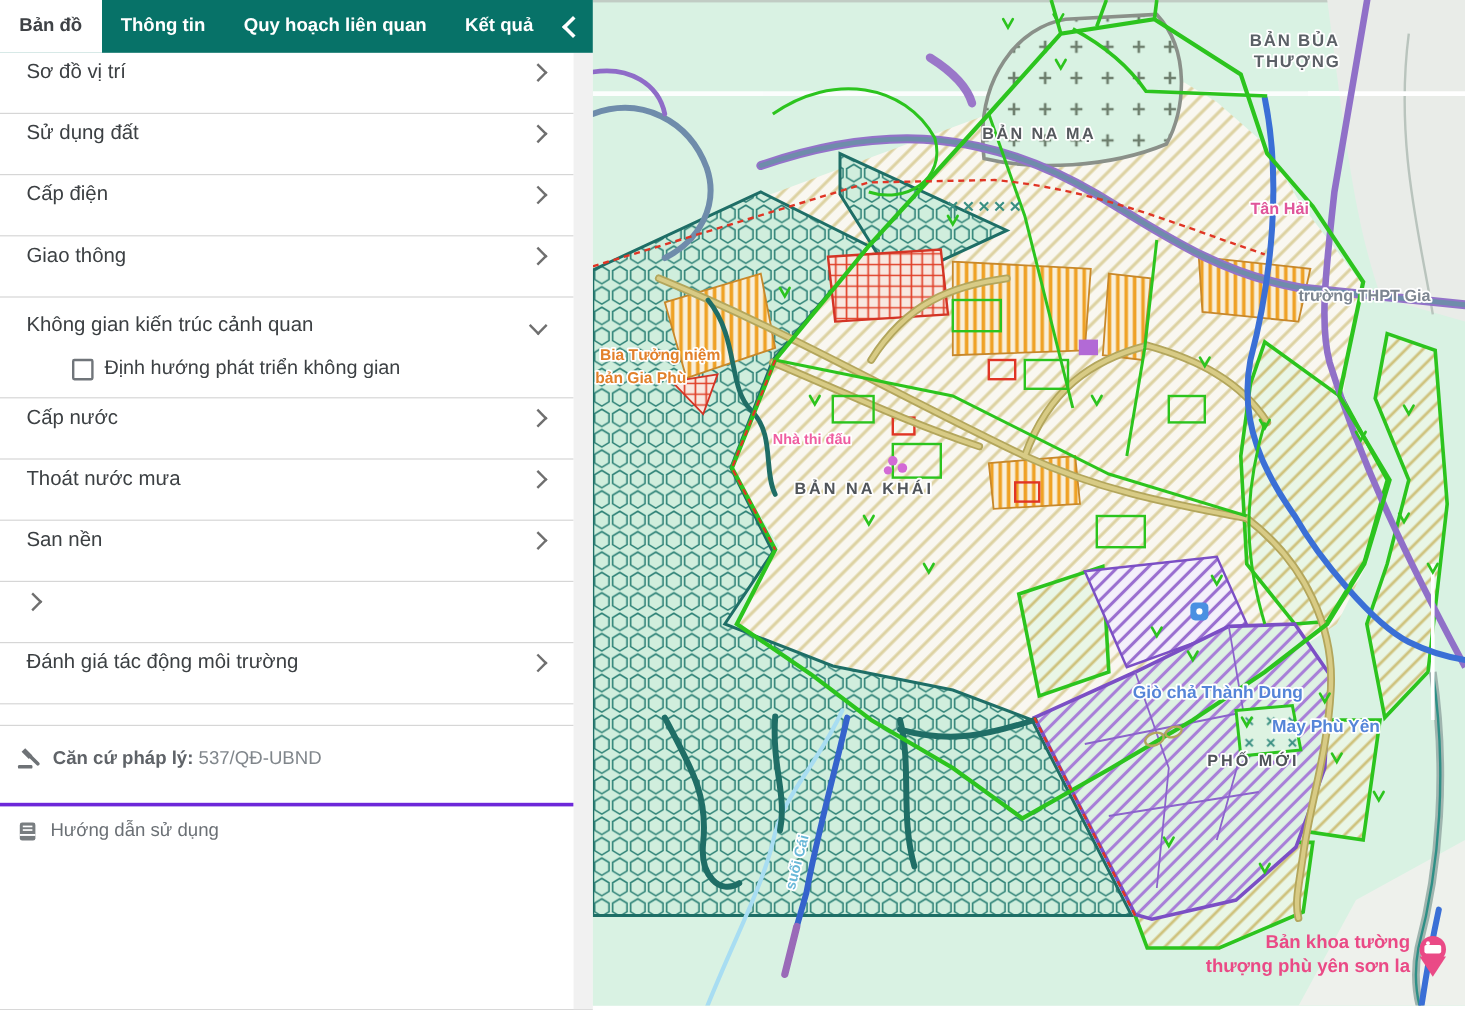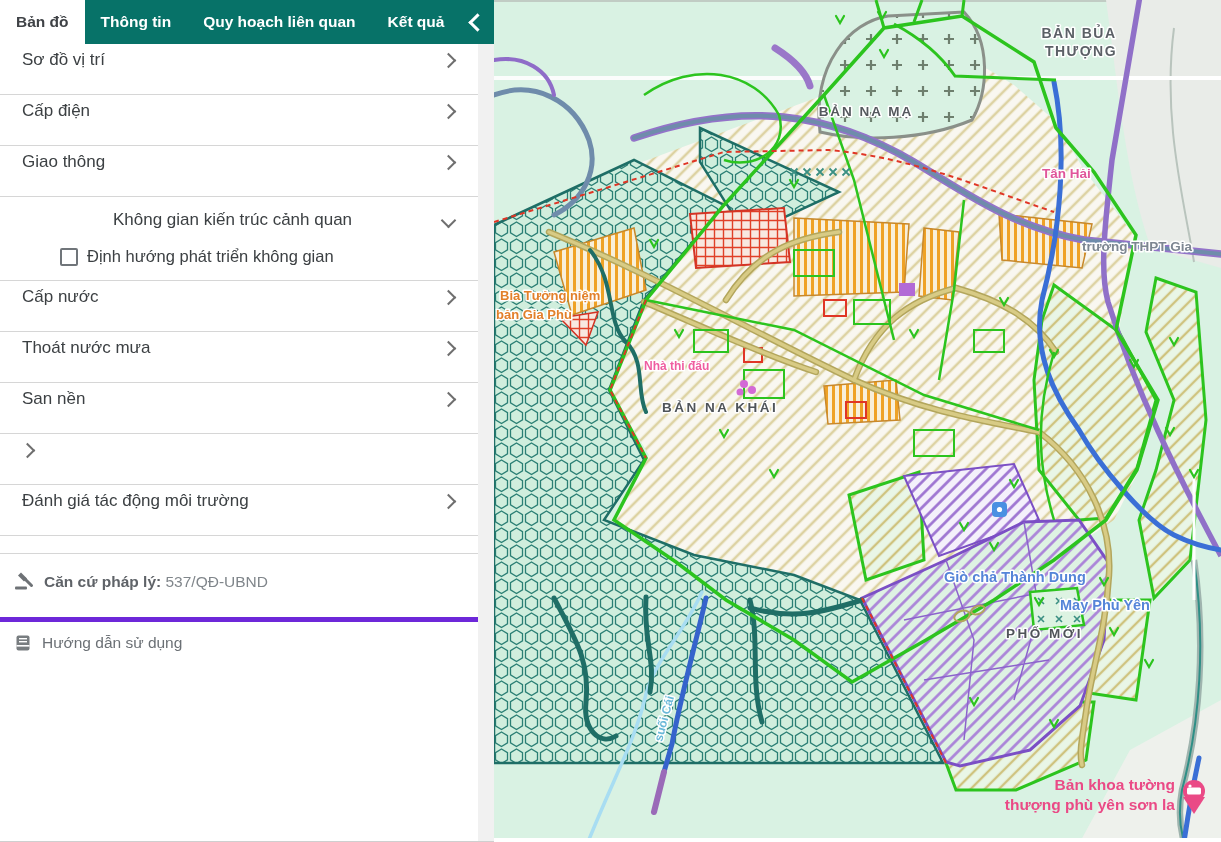--- a/index.html
+++ b/index.html
@@ -16,31 +16,31 @@
   .chev.down{transform:rotate(45deg);}
   .chev.left-white{border:none;border-left:3px solid #fff;border-bottom:3px solid #fff;width:10px;height:10px;transform:rotate(45deg);}
 
   
   .sidebar{position:absolute;left:0;top:44px;width:494px;bottom:0;background:#fff;border-bottom:1px solid #cfcfcf;box-sizing:border-box;}
   .scrolltrack{position:absolute;right:0;top:0;bottom:0;width:16px;background:#f1f1f1;}
   .menu{width:478px;}
   .menu-item{height:51px;border-bottom:1px solid #d6d6d6;display:flex;align-items:center;padding:0 24px 18px 22px;box-sizing:border-box;cursor:pointer;}
   .menu-item .lbl{flex:1;font-size:17px;color:#3c4043;}
   .menu-group{border-bottom:1px solid #d6d6d6;padding-bottom:10px;}
-  .menu-group .head{height:46px;display:flex;align-items:center;padding:0 24px 0 22px;cursor:pointer;text-align:center;}
+  .menu-group .head{height:46px;display:flex;align-items:center;padding:0 24px 0 22px;cursor:pointer;}
   .menu-group .head .lbl{flex:1;font-size:17px;color:#3c4043;}
   .sub-item{display:flex;align-items:center;padding:4px 24px 4px 60px;cursor:pointer;}
   .checkbox{width:14px;height:14px;border:2px solid #70757a;border-radius:2px;margin-right:9px;flex:0 0 auto;background:#fff;}
   .sub-item .lbl{font-size:16.5px;color:#3c4043;}
 
   .meta{width:478px;border-top:1px solid #d6d6d6;margin-top:17px;font-size:15.5px;color:#80868b;}
   .meta-row{display:flex;padding:15px 18px 6px 14px;line-height:25px;}
   .meta-row .micon{flex:0 0 auto;margin-right:10px;margin-top:2px;}
   .meta b{color:#5f6368;font-weight:700;}
-  .guide-row{border-top:5px solid #6d28d9;margin-top:14px;display:flex;align-items:center;padding:12px 14px;color:#6b7075;font-size:15.5px;}
+  .guide-row{border-top:3px solid #6d28d9;margin-top:14px;display:flex;align-items:center;padding:12px 14px;color:#6b7075;font-size:15.5px;}
   .guide-row .micon{margin-right:10px;display:flex;align-items:center;}
 
   
   .map{position:absolute;left:494px;top:0;width:727px;height:838px;overflow:hidden;background:#d9f2e3;}
   .map svg{display:block;}
   text{font-family:"Liberation Sans","DejaVu Sans",sans-serif;}
   .halo{paint-order:stroke;stroke:#ffffff;stroke-width:3px;stroke-linejoin:round;}
 </style>
 </head>
 <body>
@@ -55,20 +55,24 @@
     <div class="topbar-spacer"></div>
     <div class="collapse-btn">
       <span class="chev left-white"></span>
     </div>
   </div>
 
   <div class="sidebar">
     <div class="menu">
       <div class="menu-item">
         <span class="lbl">Sơ đồ vị trí</span>
+        <span class="chev right"></span>
+      </div>
+      <div class="menu-item">
+        <span class="lbl">Sử dụng đất</span>
         <span class="chev right"></span>
       </div>
       <div class="menu-item">
         <span class="lbl">Cấp điện</span>
         <span class="chev right"></span>
       </div>
       <div class="menu-item">
         <span class="lbl">Giao thông</span>
         <span class="chev right"></span>
       </div>

